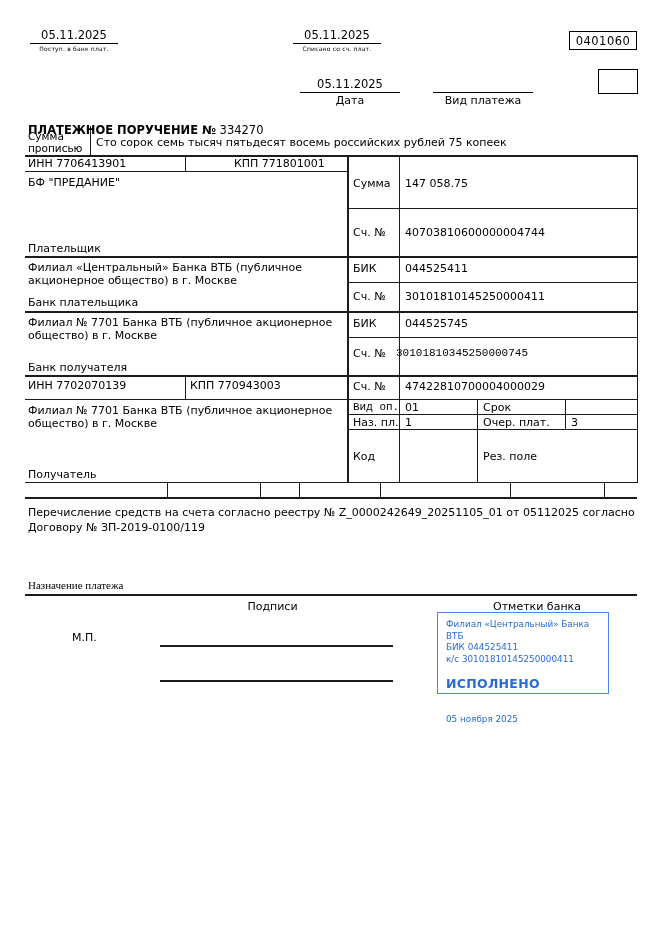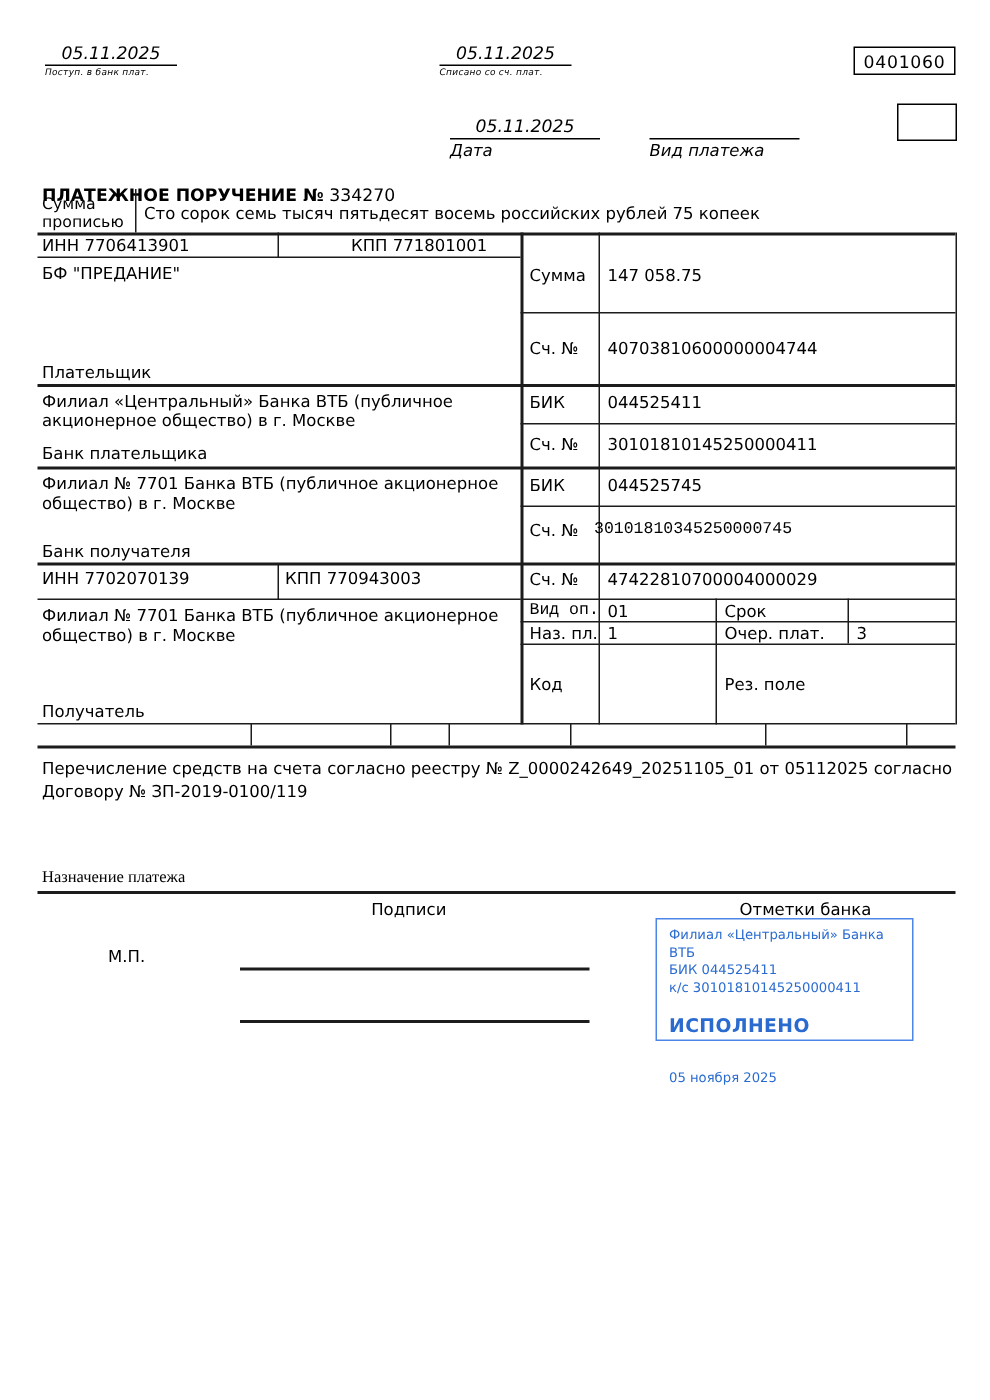--- a/index.html
+++ b/index.html
@@ -9,23 +9,23 @@
     background:#ffffff;
     font-family:"DejaVu Sans","Liberation Sans",sans-serif;
     font-size:11px;color:#000;
     margin:0 auto;
     overflow:hidden;
   }
   .abs{position:absolute;}
   .hline{position:absolute;background:#1c1c1c;}
   .vline{position:absolute;background:#1c1c1c;}
   .tiny{font-size:6px;letter-spacing:0.2px;}
-  .datefield{position:absolute;font-style:italic;}
+  .datefield{position:absolute;}
   .datefield .val{border-bottom:1.6px solid #000;padding:0 4px 1px 4px;text-align:center;font-size:11.5px;}
-  .datefield .lbl{padding-top:1px;}
+  .datefield .lbl{text-align:center;padding-top:1px;}
   .codebox{
     position:absolute;border:1.7px solid #000;
     display:flex;align-items:center;justify-content:center;
     font-size:11.5px;letter-spacing:0.5px;
   }
   .smallbox{position:absolute;border:1.5px solid #000;background:#fff;}
   .title{position:absolute;font-size:11.5px;margin-top:44px;}
   .title b{font-weight:bold;}
   .cell-label{position:absolute;}
   .cell-value{position:absolute;}

